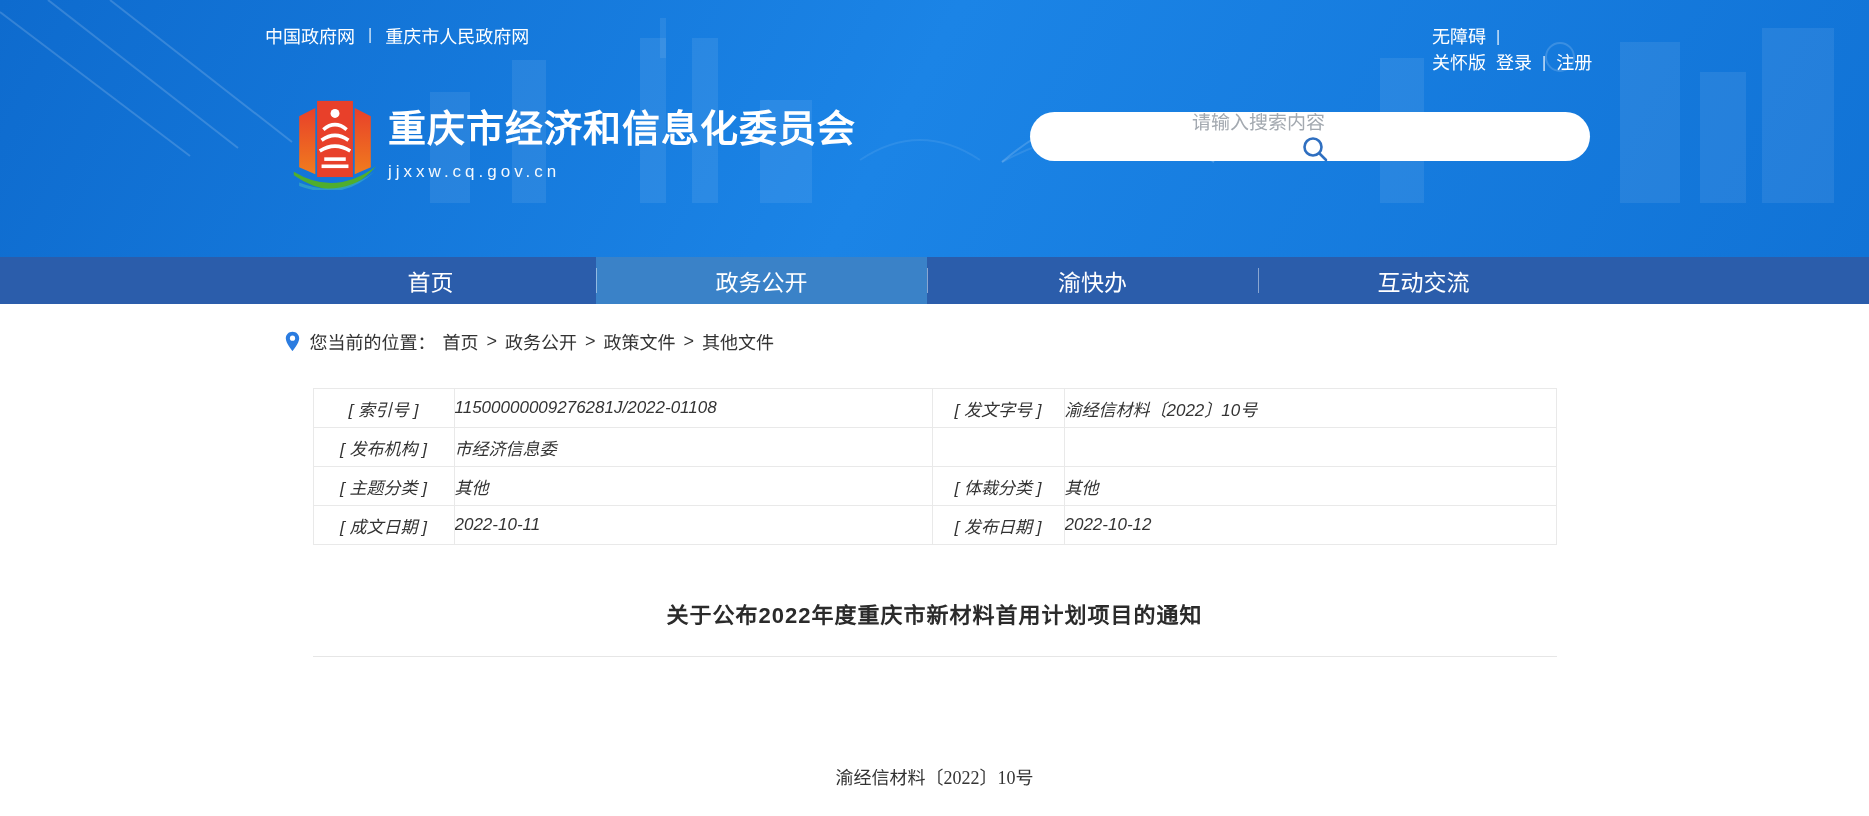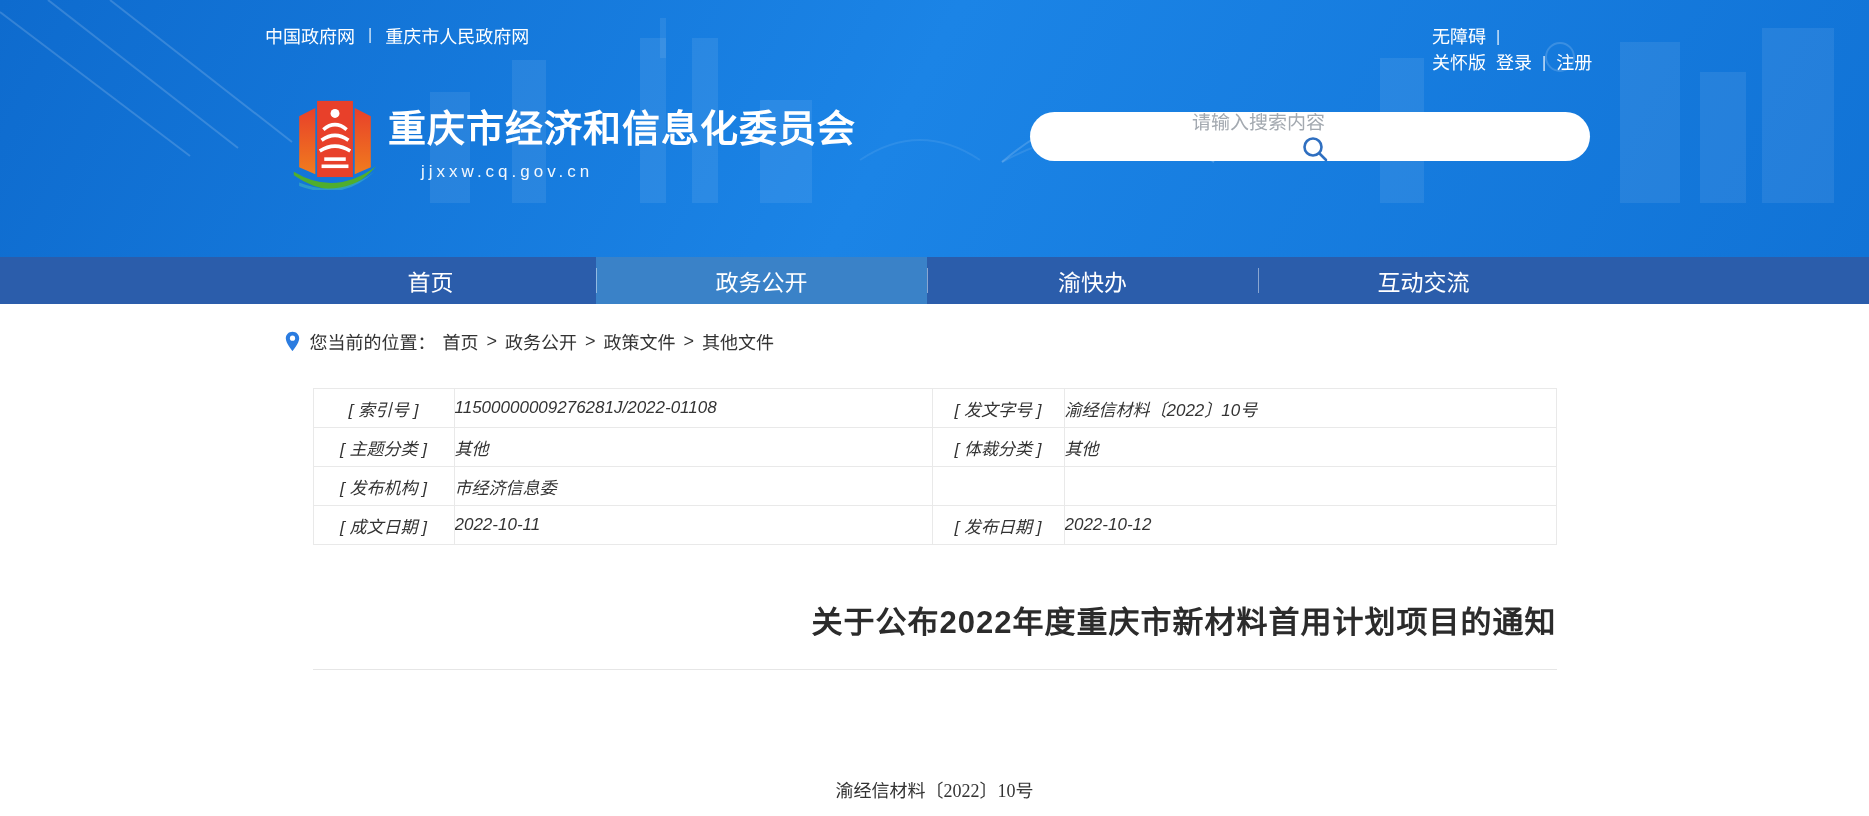--- a/index.html
+++ b/index.html
@@ -34,21 +34,21 @@
   }
   .topbar-right a{ color:#fff; text-decoration:none; }
   .topbar-right .row{ display:flex; gap:10px; align-items:center; }
 
   .logo-link{
     position:absolute; left:292px; top:96px; z-index:3;
     display:block; width:86px; height:94px;
   }
   .brand-text{ position:absolute; left:388px; top:98px; z-index:3; color:#fff; }
   .site-title{ font-size:38px; font-weight:bold; letter-spacing:1px; }
-  .site-url{ margin-top:9px; font-size:17px; letter-spacing:4px; opacity:.95;margin-left:33px; }
+  .site-url{ margin-top:9px; font-size:17px; letter-spacing:4px; opacity:.95; }
 
   .search-box{
     position:absolute; left:1030px; top:112px; z-index:3;
     width:560px; height:49px;
     background:#fff; border-radius:25px;
     display:flex; align-items:center;
     padding:0 18px 0 27px;
     flex-direction:column;
   }
   .search-box input{
@@ -101,22 +101,22 @@
     height:39px;
     font-size:17px; color:#333;
     vertical-align:middle;
     overflow:hidden; white-space:nowrap;
   }
   .meta-table td.lbl{ text-align:center; }
   .meta-table td.val{ text-align:left; }
 
   .doc-title{
     margin-top:52px;
-    text-align:right;
-    font-size:31px; font-weight:bold; color:#2b2b2b;
+    text-align:center;
+    font-size:22px; font-weight:bold; color:#2b2b2b;
     letter-spacing:1px;
   }
   .title-divider{ margin-top:27px; border-top:1px solid #e6e6e6; }
 
   .doc-number{
     margin-top:106px;
     text-align:center;
     font-family:"Liberation Serif", serif;
     font-size:18px; color:#333;
   }
@@ -242,32 +242,32 @@
         <col>
     </colgroup>
     <tbody>
       <tr>
         <td class="lbl">[ 索引号 ]</td>
         <td class="val">11500000009276281J/2022-01108</td>
         <td class="lbl">[ 发文字号 ]</td>
         <td class="val">渝经信材料〔2022〕10号</td>
       </tr>
       <tr>
+        <td class="lbl">[ 发布机构 ]</td>
+        <td class="val">市经济信息委</td>
+        <td class="lbl"></td>
+        <td class="val"></td>
+      </tr>
+      <tr>
         <td class="lbl">[ 主题分类 ]</td>
         <td class="val">其他</td>
         <td class="lbl">[ 体裁分类 ]</td>
         <td class="val">其他</td>
       </tr>
       <tr>
-        <td class="lbl">[ 发布机构 ]</td>
-        <td class="val">市经济信息委</td>
-        <td class="lbl"></td>
-        <td class="val"></td>
-      </tr>
-      <tr>
         <td class="lbl">[ 成文日期 ]</td>
         <td class="val">2022-10-11</td>
         <td class="lbl">[ 发布日期 ]</td>
         <td class="val">2022-10-12</td>
       </tr>
     </tbody>
   </table>
 
   <h1 class="doc-title">关于公布2022年度重庆市新材料首用计划项目的通知</h1>
   <div class="title-divider"></div>

